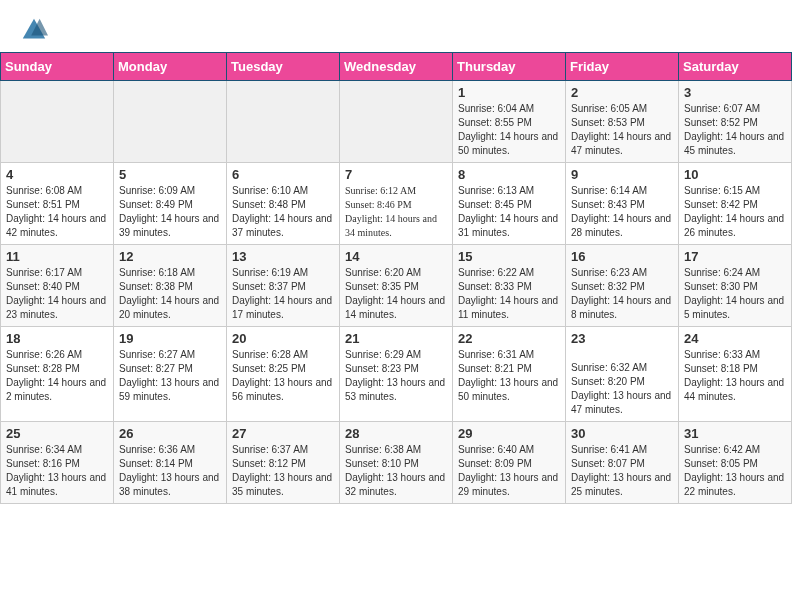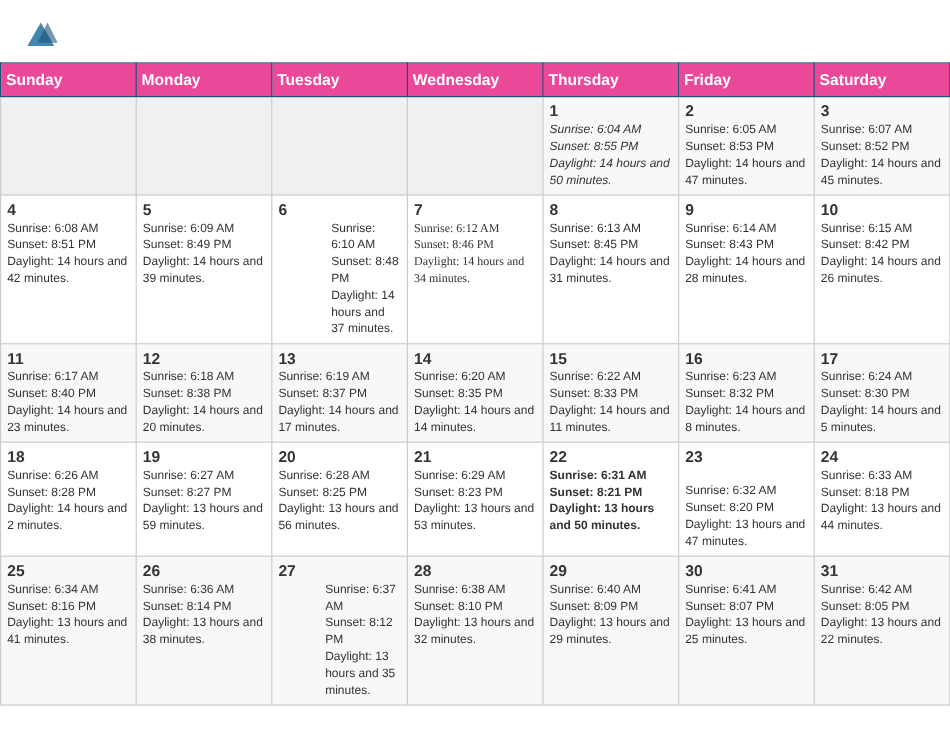--- a/index.html
+++ b/index.html
@@ -129,21 +129,21 @@
       </tr>
   </thead>
   <tbody id="calendar-body">
   <tr>
         <td class="empty-cell"></td>
         <td class="empty-cell"></td>
         <td class="empty-cell"></td>
         <td class="empty-cell"></td>
         <td>
           <span class="day-number">1</span>
-          <div class="day-info" style="white-space: pre-line; font-style: italic;">Sunrise: 6:04 AM
+          <div class="day-info" style="white-space: pre-line;">Sunrise: 6:04 AM
 Sunset: 8:55 PM
 Daylight: 14 hours and 50 minutes.</div>
         </td>
         <td>
           <span class="day-number">2</span>
           <div class="day-info" style="white-space: pre-line;">Sunrise: 6:05 AM
 Sunset: 8:53 PM
 Daylight: 14 hours and 47 minutes.</div>
         </td>
         <td>
@@ -161,21 +161,21 @@
 Daylight: 14 hours and 42 minutes.</div>
         </td>
         <td>
           <span class="day-number">5</span>
           <div class="day-info" style="white-space: pre-line;">Sunrise: 6:09 AM
 Sunset: 8:49 PM
 Daylight: 14 hours and 39 minutes.</div>
         </td>
         <td>
           <span class="day-number">6</span>
-          <div class="day-info" style="white-space: pre-line; margin-left: 44px;">Sunrise: 6:10 AM
+          <div class="day-info" style="white-space: pre-line;">Sunrise: 6:10 AM
 Sunset: 8:48 PM
 Daylight: 14 hours and 37 minutes.</div>
         </td>
         <td>
           <span class="day-number">7</span>
           <div class="day-info" style="white-space: pre-line; font-family: Liberation Serif, serif;">Sunrise: 6:12 AM
 Sunset: 8:46 PM
 Daylight: 14 hours and 34 minutes.</div>
         </td>
         <td>
@@ -261,21 +261,21 @@
 Daylight: 13 hours and 56 minutes.</div>
         </td>
         <td>
           <span class="day-number">21</span>
           <div class="day-info" style="white-space: pre-line;">Sunrise: 6:29 AM
 Sunset: 8:23 PM
 Daylight: 13 hours and 53 minutes.</div>
         </td>
         <td>
           <span class="day-number">22</span>
-          <div class="day-info" style="white-space: pre-line; font-weight: bold;">Sunrise: 6:31 AM
+          <div class="day-info" style="white-space: pre-line;">Sunrise: 6:31 AM
 Sunset: 8:21 PM
 Daylight: 13 hours and 50 minutes.</div>
         </td>
         <td>
           <span class="day-number">23</span>
           <div class="day-info" style="white-space: pre-line; margin-top: 15px;">Sunrise: 6:32 AM
 Sunset: 8:20 PM
 Daylight: 13 hours and 47 minutes.</div>
         </td>
         <td>
@@ -293,21 +293,21 @@
 Daylight: 13 hours and 41 minutes.</div>
         </td>
         <td>
           <span class="day-number">26</span>
           <div class="day-info" style="white-space: pre-line;">Sunrise: 6:36 AM
 Sunset: 8:14 PM
 Daylight: 13 hours and 38 minutes.</div>
         </td>
         <td>
           <span class="day-number">27</span>
-          <div class="day-info" style="white-space: pre-line; margin-left: 39px;">Sunrise: 6:37 AM
+          <div class="day-info" style="white-space: pre-line;">Sunrise: 6:37 AM
 Sunset: 8:12 PM
 Daylight: 13 hours and 35 minutes.</div>
         </td>
         <td>
           <span class="day-number">28</span>
           <div class="day-info" style="white-space: pre-line;">Sunrise: 6:38 AM
 Sunset: 8:10 PM
 Daylight: 13 hours and 32 minutes.</div>
         </td>
         <td>

